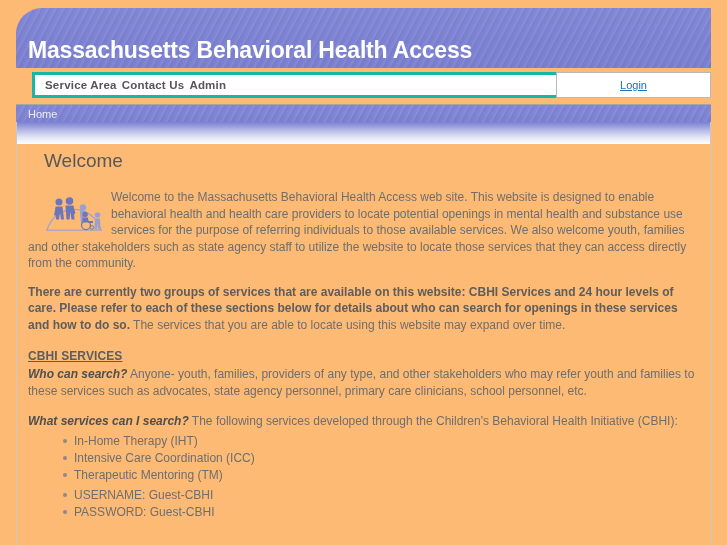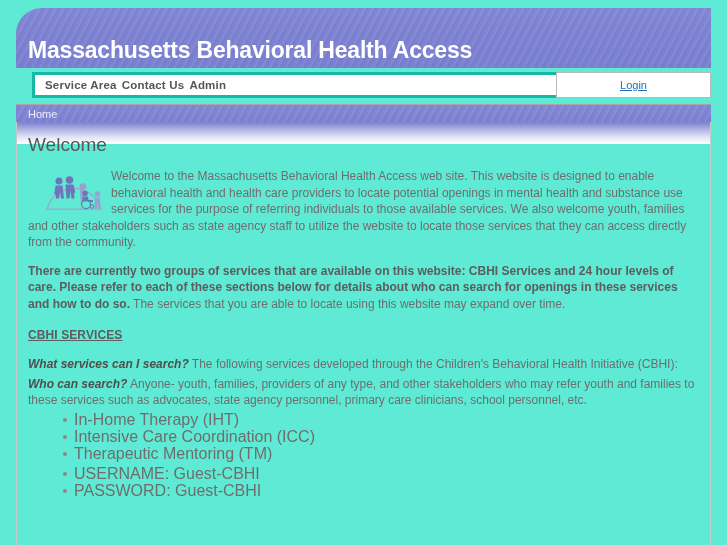--- a/index.html
+++ b/index.html
@@ -14,21 +14,21 @@
     background: #ffffff;
     font-family: "Liberation Sans", sans-serif;
     font-size: 12px;
     color: #6b6b6b;
   }
 
   .page {
     position: relative;
     width: 727px;
     height: 545px;
-    background: #5eead4;
+    background: #fdba74;
   }
 
   
   .banner {
     position: absolute;
     left: 16px;
     top: 8px;
     width: 695px;
     height: 60px;
     background:
@@ -153,21 +153,21 @@
     border-right: 1px solid #c9c9c9;
     box-sizing: border-box;
     overflow: hidden;
   }
   .content-inner {
     position: relative;
     padding: 0 10px 0 11px;
   }
 
   h1.page-title {
-    margin: 0;
+    margin: 16px;
     padding: 11px 0 0 0;
     font-size: 19px;
     font-weight: normal;
     color: #585858;
     font-family: "Liberation Sans", sans-serif;
     line-height: 24px;
   }
 
   
   .intro-wrap {
@@ -225,21 +225,21 @@
 
   ul.svc {
     margin: 3px 0 0 0;
     padding: 0 0 0 46px;
     list-style: none;
   }
   ul.svc li {
     position: relative;
     line-height: 16px;
     padding: 0 0 1px 0;
-    font-size: 16px;
+    font-size: 12px;
     color: #6e6e6e;
   }
   ul.svc li::before {
     content: "";
     position: absolute;
     left: -11px;
     top: 6px;
     width: 4px;
     height: 4px;
     border-radius: 50%;
@@ -302,23 +302,23 @@
           <circle cx="105" cy="48" r="5.5" fill="#9aa0cf"></circle>
           <path d="M100 55 h10 l1 22 h-5 l-1 -11 -1 11 h-5 z" fill="#9aa0cf"></path>
         </svg>
         <div class="intro-text">Welcome to the Massachusetts Behavioral Health Access web site. This website is designed to enable behavioral health and health care providers to locate potential openings in mental health and substance use services for the purpose of referring individuals to those available services. We also welcome youth, families and other stakeholders such as state agency staff to utilize the website to locate those services that they can access directly from the community.</div>
       </div>
 
       <p class="para bold-lead"><b>There are currently two groups of services that are available on this website: CBHI Services and 24 hour levels of care. Please refer to each of these sections below for details about who can search for openings in these services and how to do so.</b><span> The services that you are able to locate using this website may expand over time.</span></p>
 
       <div class="section-head">CBHI SERVICES</div>
 
+      <p class="para qa"><span class="q">Who can search?</span><span>  Anyone- youth, families, providers of any type, and other stakeholders who may refer youth and families to these services such as advocates, state agency personnel, primary care clinicians, school personnel, etc.</span></p>
+
       <p class="para qa spaced"><span class="q">What services can I search?</span><span>   The following services developed through the Children's Behavioral Health Initiative (CBHI):</span></p>
-
-      <p class="para qa"><span class="q">Who can search?</span><span>  Anyone- youth, families, providers of any type, and other stakeholders who may refer youth and families to these services such as advocates, state agency personnel, primary care clinicians, school personnel, etc.</span></p>
 
       <ul class="svc">
         <li>In-Home Therapy (IHT)</li>
         <li>Intensive Care Coordination (ICC)</li>
         <li>Therapeutic Mentoring (TM)</li>
       </ul>
 
 
       <ul class="svc">
         <li>USERNAME: Guest-CBHI</li>

